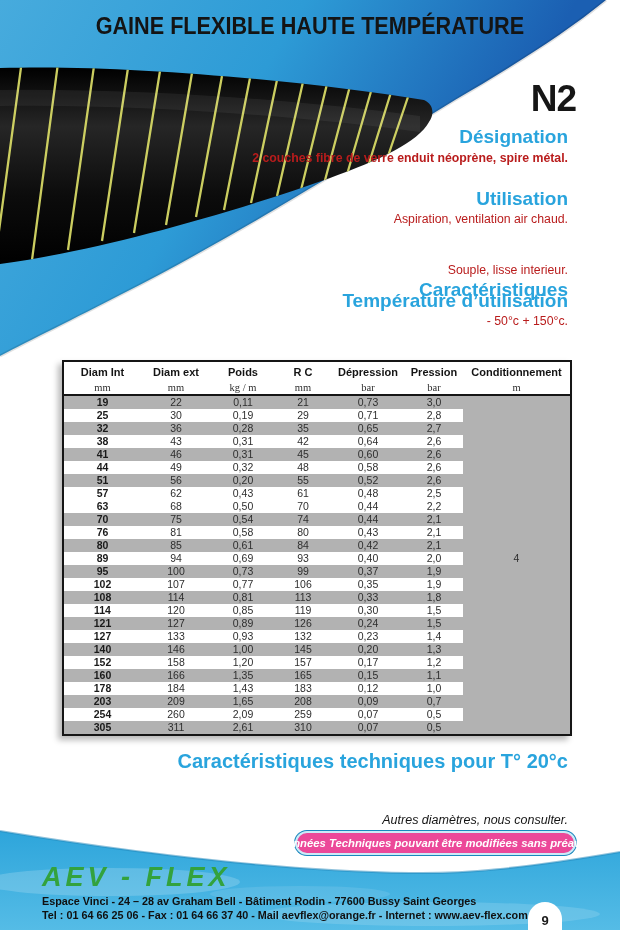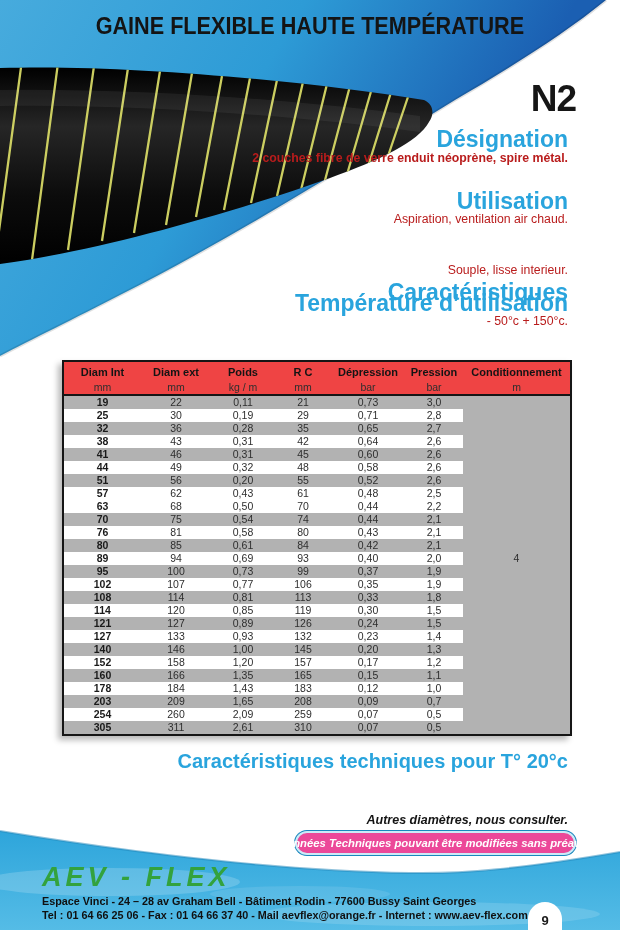--- a/index.html
+++ b/index.html
@@ -15,52 +15,52 @@
     position:absolute;left:0;top:13px;width:620px;text-align:center;
     font-size:23px;font-weight:800;color:#141414;letter-spacing:0px;
     z-index:5;
   }
   .banner-title span{display:inline-block;transform:scaleX(.94);transform-origin:center;white-space:nowrap;}
   
   .product-code{
     position:absolute;top:78px;right:44px;font-size:37px;font-weight:800;
     color:#161616;letter-spacing:-1px;z-index:6;
   }
-  .sec-head{position:absolute;right:52px;font-size:23px;font-weight:800;color:#29a4dd;z-index:6;white-space:nowrap;}
+  .sec-head{position:absolute;right:52px;font-size:19px;font-weight:800;color:#29a4dd;z-index:6;white-space:nowrap;}
   .sec-body{position:absolute;right:52px;font-size:12.3px;color:#b91c1c;z-index:6;white-space:nowrap;}
   .sec-body.bold{font-weight:bold;}
   #sec-head-0{top:126px;} #sec-body-0{top:151px;}
   #sec-head-1{top:188px;} #sec-body-1{top:212px;}
   #sec-head-2{top:239px;margin-top:40px;} #sec-body-2{top:263px;}
   #sec-head-3{top:290px;} #sec-body-3{top:314px;}
   
   .spec-table{
     position:absolute;left:62px;top:360px;width:508px;
     border-collapse:collapse;table-layout:fixed;
     background:#b2b2b2;border:2px solid #151515;
     box-shadow:-4px 4px 6px rgba(0,0,0,.28);
   }
   .spec-table th,.spec-table td{
     padding:0;text-align:center;vertical-align:middle;overflow:hidden;white-space:nowrap;
   }
-  .spec-table thead th{background:#ef4444;color:#141414;}
+  .spec-table thead th{background:#ffffff;color:#141414;}
   .spec-table .h-labels th{font-size:11px;font-weight:bold;height:16px;padding-top:2px;}
-  .spec-table .h-units th{font-size:10.5px;font-weight:normal;color:#2e2e2e;height:14px;border-bottom:2px solid #151515;}
+  .spec-table .h-units th{font-size:10.5px;font-weight:normal;color:#2e2e2e;height:14px;border-bottom:2px solid #151515;font-family:Liberation Serif, serif;}
   .spec-table tbody td{font-size:10.5px;color:#2e2e2e;height:13px;line-height:13px;}
   .spec-table tbody td.first{font-weight:bold;color:#1a1a1a;}
   .spec-table tbody tr.gray td{background:#b2b2b2;}
   .spec-table tbody tr.white td{background:#ffffff;}
   .spec-table tbody td.cond{background:#b2b2b2 !important;font-size:10.5px;color:#2e2e2e;}
   
   .temp-note{
     position:absolute;top:750px;right:52px;font-size:20px;font-weight:800;
     color:#29a4dd;z-index:6;white-space:nowrap;
   }
   .other-note{
-    position:absolute;top:813px;right:52px;font-size:12.5px;font-weight:bold;
+    position:absolute;top:813px;right:52px;font-size:12.5px;font-weight:normal;
     font-style:italic;color:#141414;z-index:6;white-space:nowrap;
   }
   .data-badge{
     position:absolute;top:831px;left:295px;width:277px;height:20px;z-index:8;
     background:#ec4899;border:2px solid #cdeaf7;border-radius:12px;
     box-shadow:0 0 0 1px #1887bd;
     display:flex;align-items:center;justify-content:center;
     font-size:11.3px;font-weight:bold;font-style:italic;color:#ffffff;white-space:nowrap;
   }
   

